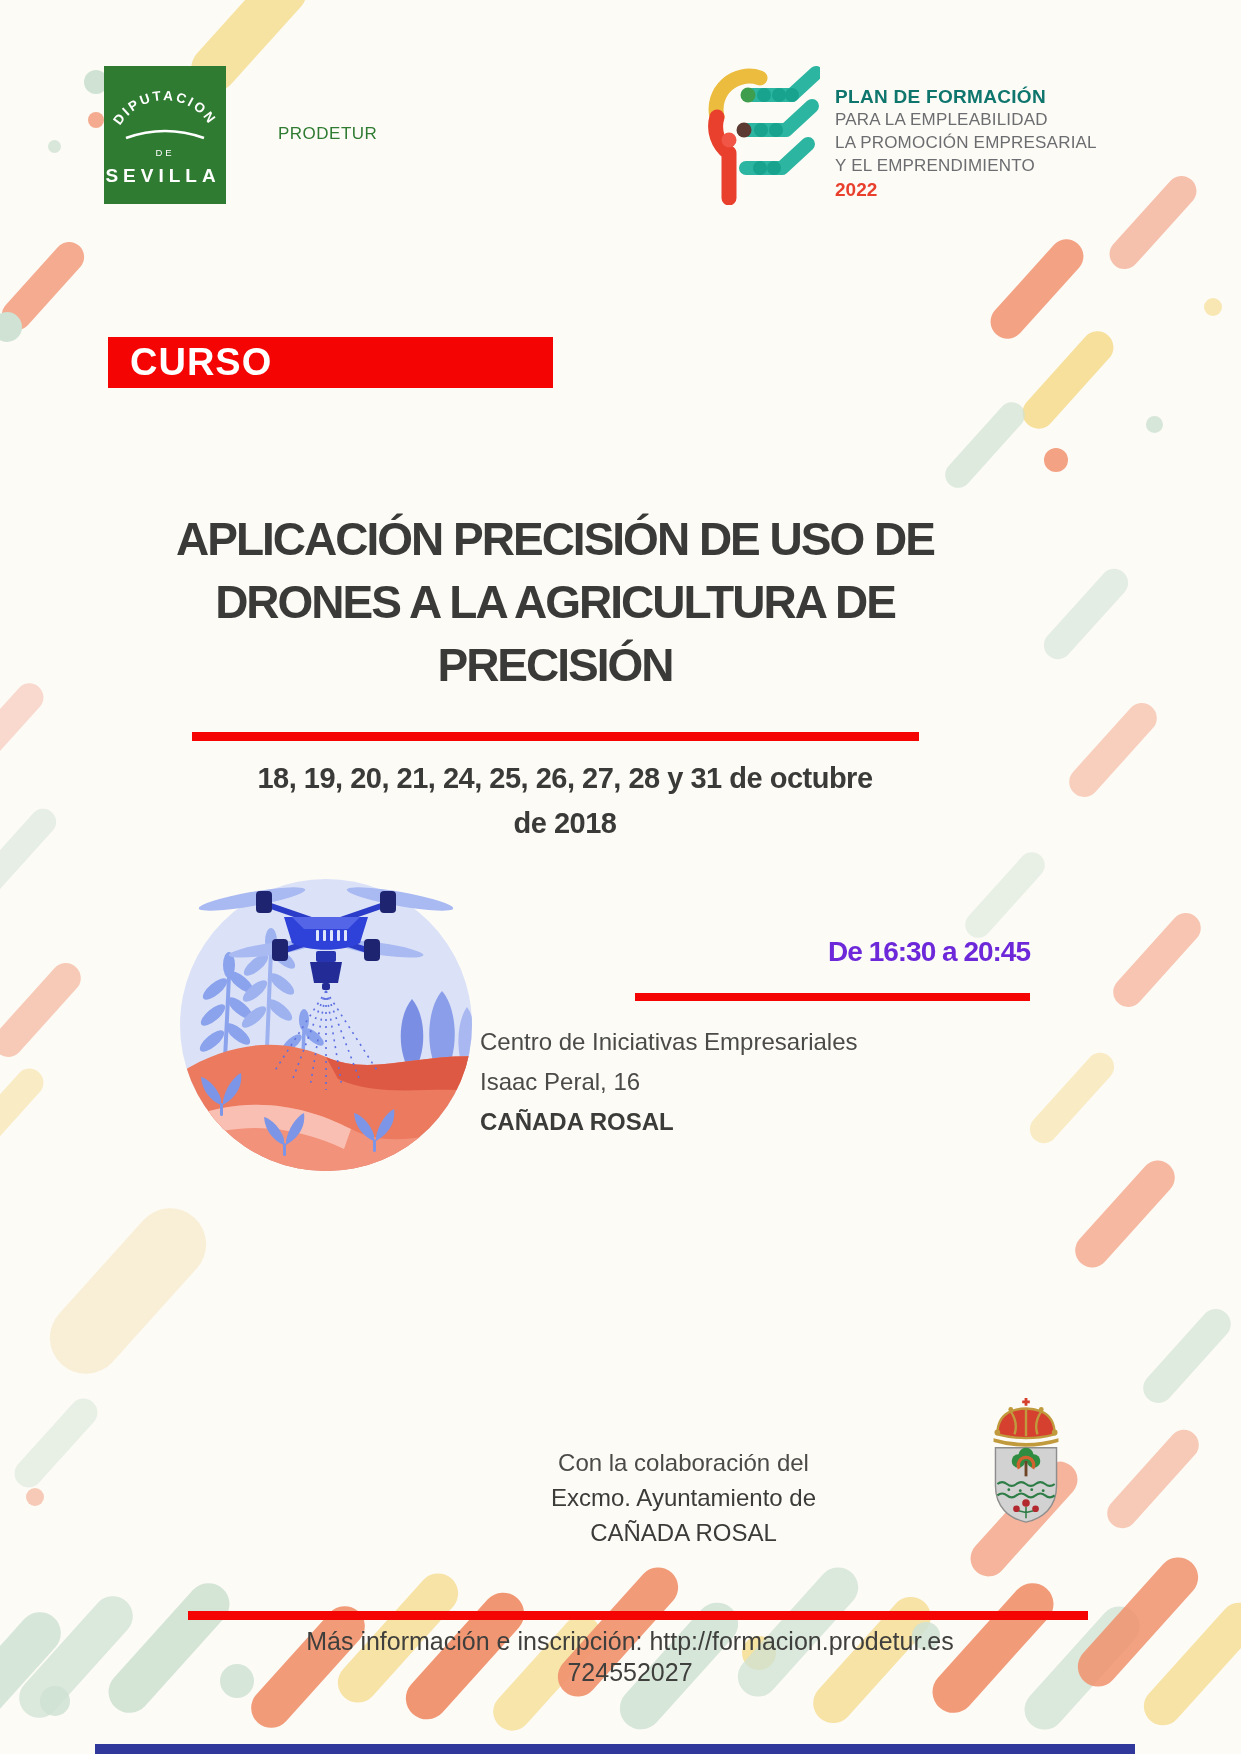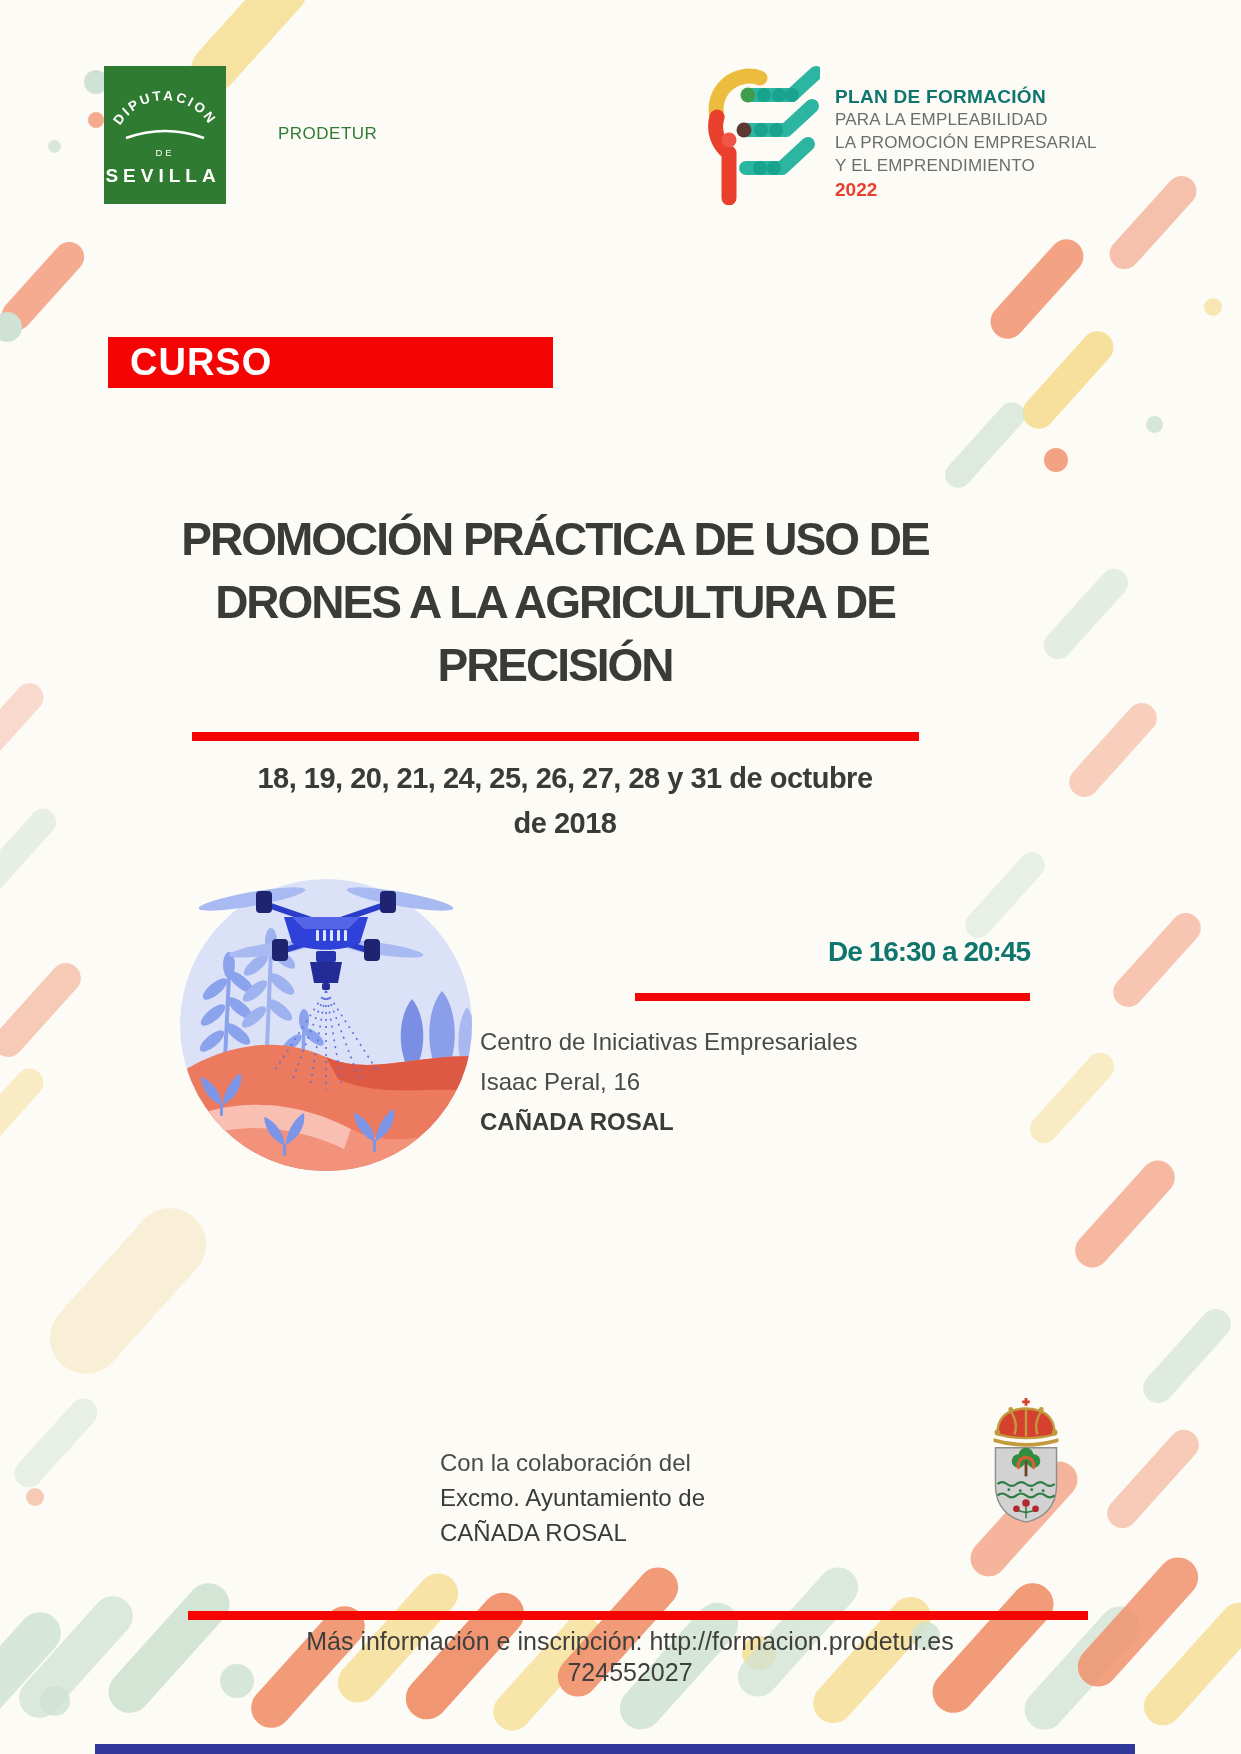--- a/index.html
+++ b/index.html
@@ -32,27 +32,27 @@
   
   .title { left:105px; top:508px; width:900px; text-align:center; font-weight:bold; color:#3a3a38; font-size:46px; line-height:63px; letter-spacing:-2px; }
   .redline { position:absolute; background:#f50404; }
   .line1 { left:192px; top:732px; width:727px; height:9px; }
   .dates { left:125px; top:756px; width:880px; text-align:center; font-weight:bold; color:#3a3a38; font-size:29px; line-height:45px; letter-spacing:-.5px; }
 
   
   .illu { left:176px; top:867px; width:300px; height:310px; }
 
   
-  .schedule { left:560px; top:936px; width:470px; text-align:right; font-size:28px; font-weight:bold; letter-spacing:-1px; color:#0f766e; }
+  .schedule { left:560px; top:936px; width:470px; text-align:right; font-size:28px; font-weight:bold; letter-spacing:-1px; color:#6d28d9; }
   .line2 { left:635px; top:993px; width:395px; height:8px; }
   .venue { left:480px; top:1022px; width:550px; text-align:left; font-size:24px; line-height:40px; color:#4a4a48; }
   .venue .b { font-weight:bold; color:#3b3b39; }
 
   
-  .collab { left:440px; top:1445px; width:487px; text-align:left; font-size:24px; line-height:35px; color:#4a4a48; }
+  .collab { left:440px; top:1445px; width:487px; text-align:center; font-size:24px; line-height:35px; color:#4a4a48; }
   .collab .b { font-weight:normal; color:#3b3b39; }
   .coat { left:984px; top:1392px; width:84px; height:140px; }
 
   
   .line3 { left:188px; top:1611px; width:900px; height:9px; }
   .footer-info { left:130px; top:1626px; width:1000px; text-align:center; font-size:25px; line-height:31px; color:#3f3f3d; }
   .blue-bar { position:absolute; left:95px; top:1744px; width:1040px; height:10px; background:#30399b; }
 </style>
 </head>
 <body>
@@ -149,21 +149,21 @@
     <div class="plan-line">LA PROMOCIÓN EMPRESARIAL</div>
     <div class="plan-line">Y EL EMPRENDIMIENTO</div>
     <div class="plan-year">2022</div>
   </div>
 
   <div class="abs curso">
     <span>CURSO</span>
   </div>
 
   <div class="abs title">
-    <div>PROMOCIÓN PRÁCTICA DE USO DE</div>
+    <div>APLICACIÓN PRECISIÓN DE USO DE</div>
     <div>DRONES A LA AGRICULTURA DE</div>
     <div>PRECISIÓN</div>
   </div>
 
   <div class="redline line1"></div>
 
   <div class="abs dates">
     <div>18, 19, 20, 21, 24, 25, 26, 27, 28 y 31 de octubre</div>
     <div>de 2018</div>
   </div>

